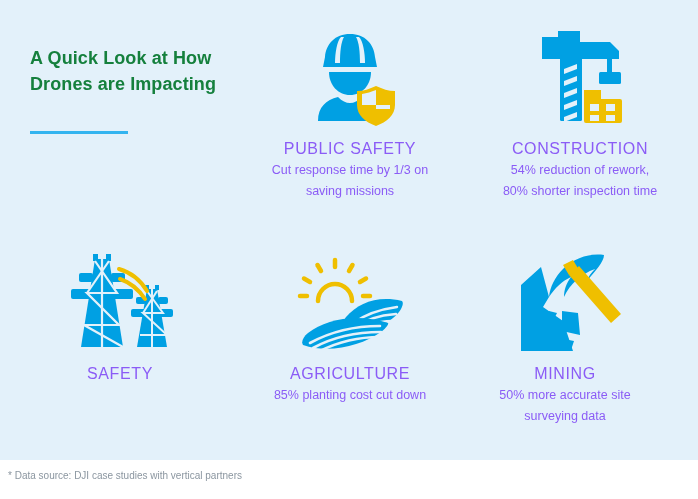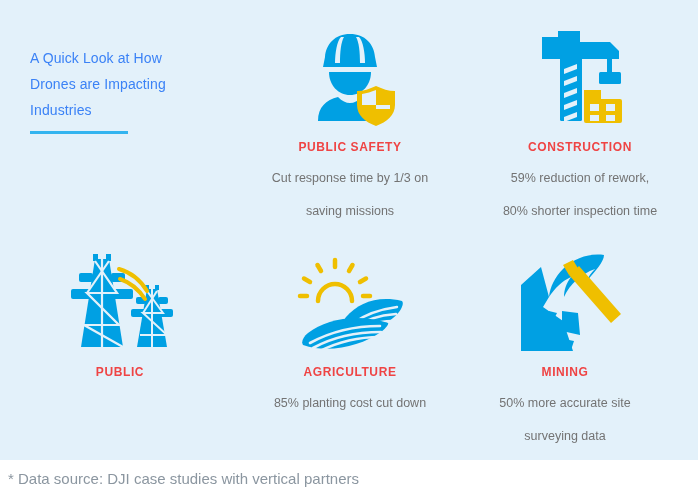--- a/index.html
+++ b/index.html
@@ -17,62 +17,61 @@
   .panel{
     position:absolute;left:0;top:0;
     width:698px;height:460px;
     background:#e3f1fa;
   }
   
   .title-block{
     position:absolute;left:30px;top:45px;width:200px;
   }
   .title-text{
-    font-size:14px;font-weight:normal;line-height:26px;
-    color:#3b82f6;letter-spacing:.1px;
+    font-size:18px;font-weight:bold;line-height:26px;
+    color:#15803d;letter-spacing:.1px;
   }
   .title-rule{
     position:absolute;left:30px;top:131px;
     width:98px;height:3px;background:#33b4ef;
   }
   
   .cell{position:absolute;text-align:center;}
   .cell .icon{
     height:108px;display:flex;align-items:flex-end;justify-content:center;
   }
   .cell .heading{
-    font-size:12px;font-weight:bold;color:#ef4444;
+    font-size:16px;font-weight:normal;color:#8b5cf6;
     letter-spacing:.6px;margin-top:12px;
   }
   .cell .desc{
-    font-size:12.5px;color:#737373;line-height:18px;margin-top:15px;
+    font-size:12.5px;color:#8b5cf6;line-height:18px;margin-top:3px;
   }
   
   #cell-public-safety{left:235px;top:20px;width:230px;}
   #cell-construction {left:465px;top:20px;width:230px;}
   #cell-energy      {left:5px;  top:245px;width:230px;}
   #cell-agriculture {left:235px;top:245px;width:230px;}
   #cell-mining      {left:450px;top:245px;width:230px;}
   
   .footnote{
     position:absolute;left:8px;top:470px;
-    font-size:15px;color:#8b96a0;
+    font-size:10px;color:#8b96a0;
   }
 </style>
 </head>
 <body>
 
 <div id="infographic">
 
   <div class="panel"></div>
 
   <div class="title-block">
     <div class="title-text">A Quick Look at How</div>
     <div class="title-text">Drones are Impacting</div>
-    <div class="title-text">Industries</div>
   </div>
   <div class="title-rule"></div>
 
   <div class="cell" id="cell-public-safety">
     <div class="icon">
       <svg width="104" height="104" viewBox="0 0 104 104">
         <path d="M52 10c-15 0-24 10-25 23l-2 10h54l-2-10C76 20 67 10 52 10z" fill="#00a0e3"></path>
         <rect x="25" y="43" width="54" height="5" rx="2" fill="#e3f1fa"></rect>
         <path d="M43 13c-4 4-6 16-6 26h5c0-11 1-21 4-26z" fill="#e3f1fa"></path>
         <path d="M61 13c4 4 6 16 6 26h-5c0-11-1-21-4-26z" fill="#e3f1fa"></path>
@@ -108,21 +107,21 @@
         <rect x="56" y="66" width="17" height="12" fill="#efbf00"></rect>
         <g fill="#e3f1fa">
           <rect x="62" y="80" width="9" height="7"></rect>
           <rect x="78" y="80" width="9" height="7"></rect>
           <rect x="62" y="91" width="9" height="6"></rect>
           <rect x="78" y="91" width="9" height="6"></rect>
         </g>
       </svg>
     </div>
     <div class="heading">CONSTRUCTION</div>
-    <div class="desc">59% reduction of rework,</div>
+    <div class="desc">54% reduction of rework,</div>
     <div class="desc">80% shorter inspection time</div>
   </div>
 
   <div class="cell" id="cell-energy">
     <div class="icon">
       <svg width="126" height="104" viewBox="0 0 126 104">
 
         <path d="M38 10h14l14 88H24z" fill="#00a0e3"></path>
         <rect x="22" y="24" width="14" height="9" rx="2" fill="#00a0e3"></rect>
         <rect x="54" y="24" width="14" height="9" rx="2" fill="#00a0e3"></rect>
@@ -146,21 +145,21 @@
         <g stroke="#e3f1fa" stroke-width="2" fill="none">
           <path d="M90 42L106 64 86 64 110 86 83 86"></path>
           <path d="M100 42L86 64"></path>
           <path d="M95 40v58"></path>
         </g>
 
         <path d="M62 20c14 4 22 12 28 22" stroke="#efbf00" stroke-width="4" fill="none" stroke-linecap="round"></path>
         <path d="M63 30c12 4 19 11 25 20" stroke="#efbf00" stroke-width="4" fill="none" stroke-linecap="round"></path>
       </svg>
     </div>
-    <div class="heading">PUBLIC</div>
+    <div class="heading">SAFETY</div>
   </div>
 
   <div class="cell" id="cell-agriculture">
     <div class="icon">
       <svg width="120" height="104" viewBox="0 0 120 104">
         <g stroke="#efbf00" stroke-width="4.5" stroke-linecap="round" fill="none">
           <path d="M28 52a17 17 0 0134 0"></path>
           <path d="M45 18v-7"></path>
           <path d="M31 22l-3.5-6"></path>
           <path d="M59 22l3.5-6"></path>

